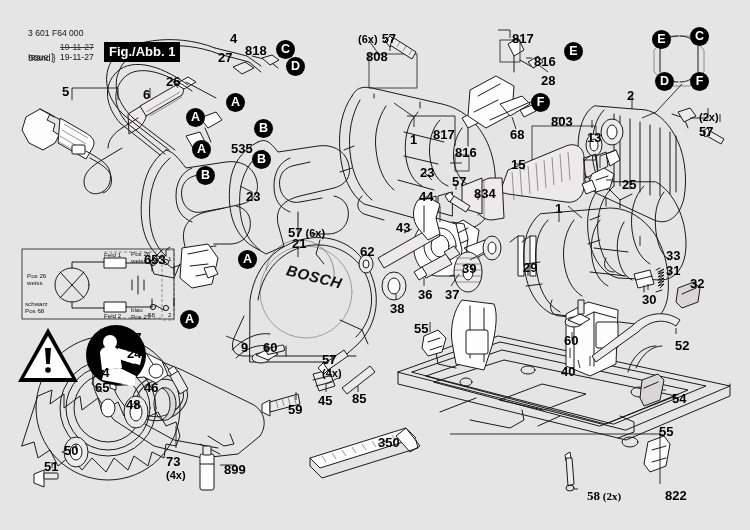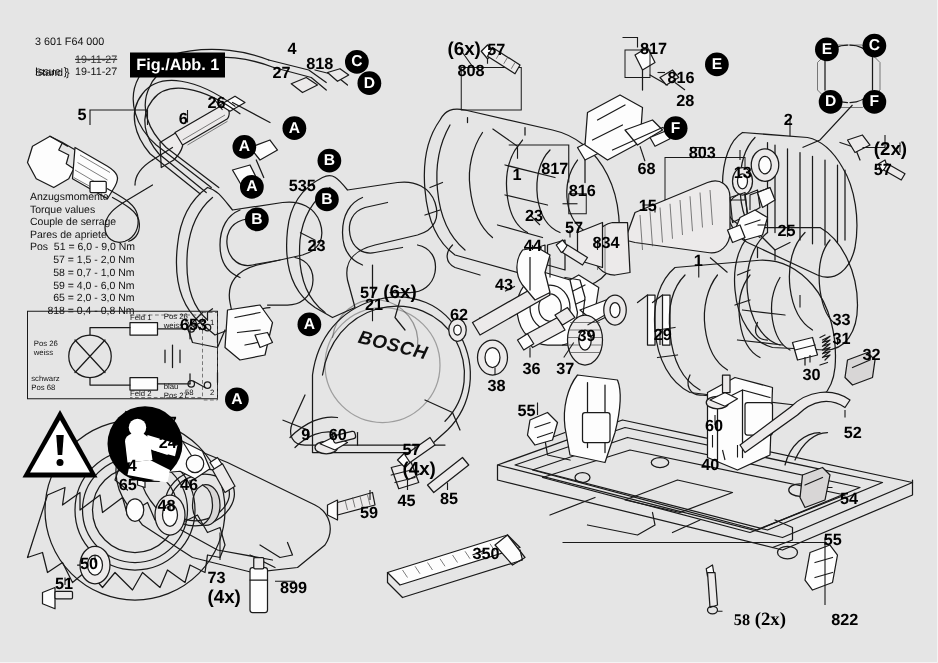--- a/index.html
+++ b/index.html
@@ -1,21 +1,21 @@
 <!DOCTYPE html>
 <html><head>
 <meta charset="utf-8">
 <style>
   html,body{margin:0;padding:0;background:#fff;}
   #page{position:relative;width:750px;height:530px;background:#e5e5e5;
         font-family:"Liberation Sans",sans-serif;color:#000;overflow:hidden;}
   #art{position:absolute;left:0;top:0;width:750px;height:530px;}
   .lbl{position:absolute;font-family:"Liberation Sans",sans-serif;font-weight:bold;
        font-size:13px;line-height:1;color:#000;white-space:nowrap;}
-  .lbl .mult{font-size:15px;font-weight:bold;}
+  .lbl .mult{font-size:11px;font-weight:bold;}
   .lbl.pre .mult{margin-right:1px;}
   .blk{position:absolute;background:#000;color:#fff;font-weight:bold;font-size:14px;
        padding:2px 5px 3px 5px;letter-spacing:0px;white-space:nowrap;}
   .cmark{position:absolute;width:19px;height:19px;border-radius:50%;background:#000;
          color:#fff;font-weight:bold;font-size:12.5px;text-align:center;
          line-height:19px;}
   .txtblk{position:absolute;font-size:8.4px;line-height:10.1px;white-space:pre;
           font-family:"Liberation Sans",sans-serif;color:#111;}
   .hdr{position:absolute;font-size:8.6px;line-height:10.4px;white-space:pre;color:#111;}
   .wd{position:absolute;font-size:6.2px;line-height:7px;white-space:pre;color:#111;}
@@ -553,30 +553,20 @@
     </g>
   </svg>
 
   <div class="hdr" style="left:28px;top:28px;">3 601 F64 000</div>
   <div class="hdr" style="left:28px;top:53px;">Stand }</div>
   <div class="hdr" style="left:28px;top:52px;">Issue }</div>
   <div class="hdr" style="left:60px;top:42px;text-decoration:line-through;color:#333;">19-11-27</div>
   <div class="hdr" style="left:60px;top:52px;">19-11-27</div>
   <div class="blk" style="left:104px;top:42px;font-size:13px;">Fig./Abb. 1</div>
 
-  <div class="txtblk" style="left:24px;top:152px;">Anzugsmomente
-Torque values
-Couple de serrage
-Pares de apriete
-Pos  51 = 6,0 - 9,0 Nm
-        57 = 1,5 - 2,0 Nm
-        58 = 0,7 - 1,0 Nm
-        59 = 4,0 - 6,0 Nm
-        65 = 2,0 - 3,0 Nm
-      818 = 0,4 - 0,8 Nm</div>
 
   <div class="wd" style="left:27px;top:272px;">Pos 26
 weiss</div>
   <div class="wd" style="left:25px;top:300px;">schwarz
 Pos 68</div>
   <div class="wd" style="left:104px;top:251px;">Feld 1</div>
   <div class="wd" style="left:104px;top:312px;">Feld 2</div>
   <div class="wd" style="left:131px;top:250px;">Pos 26
 weiss</div>
   <div class="wd" style="left:131px;top:306px;">blau

